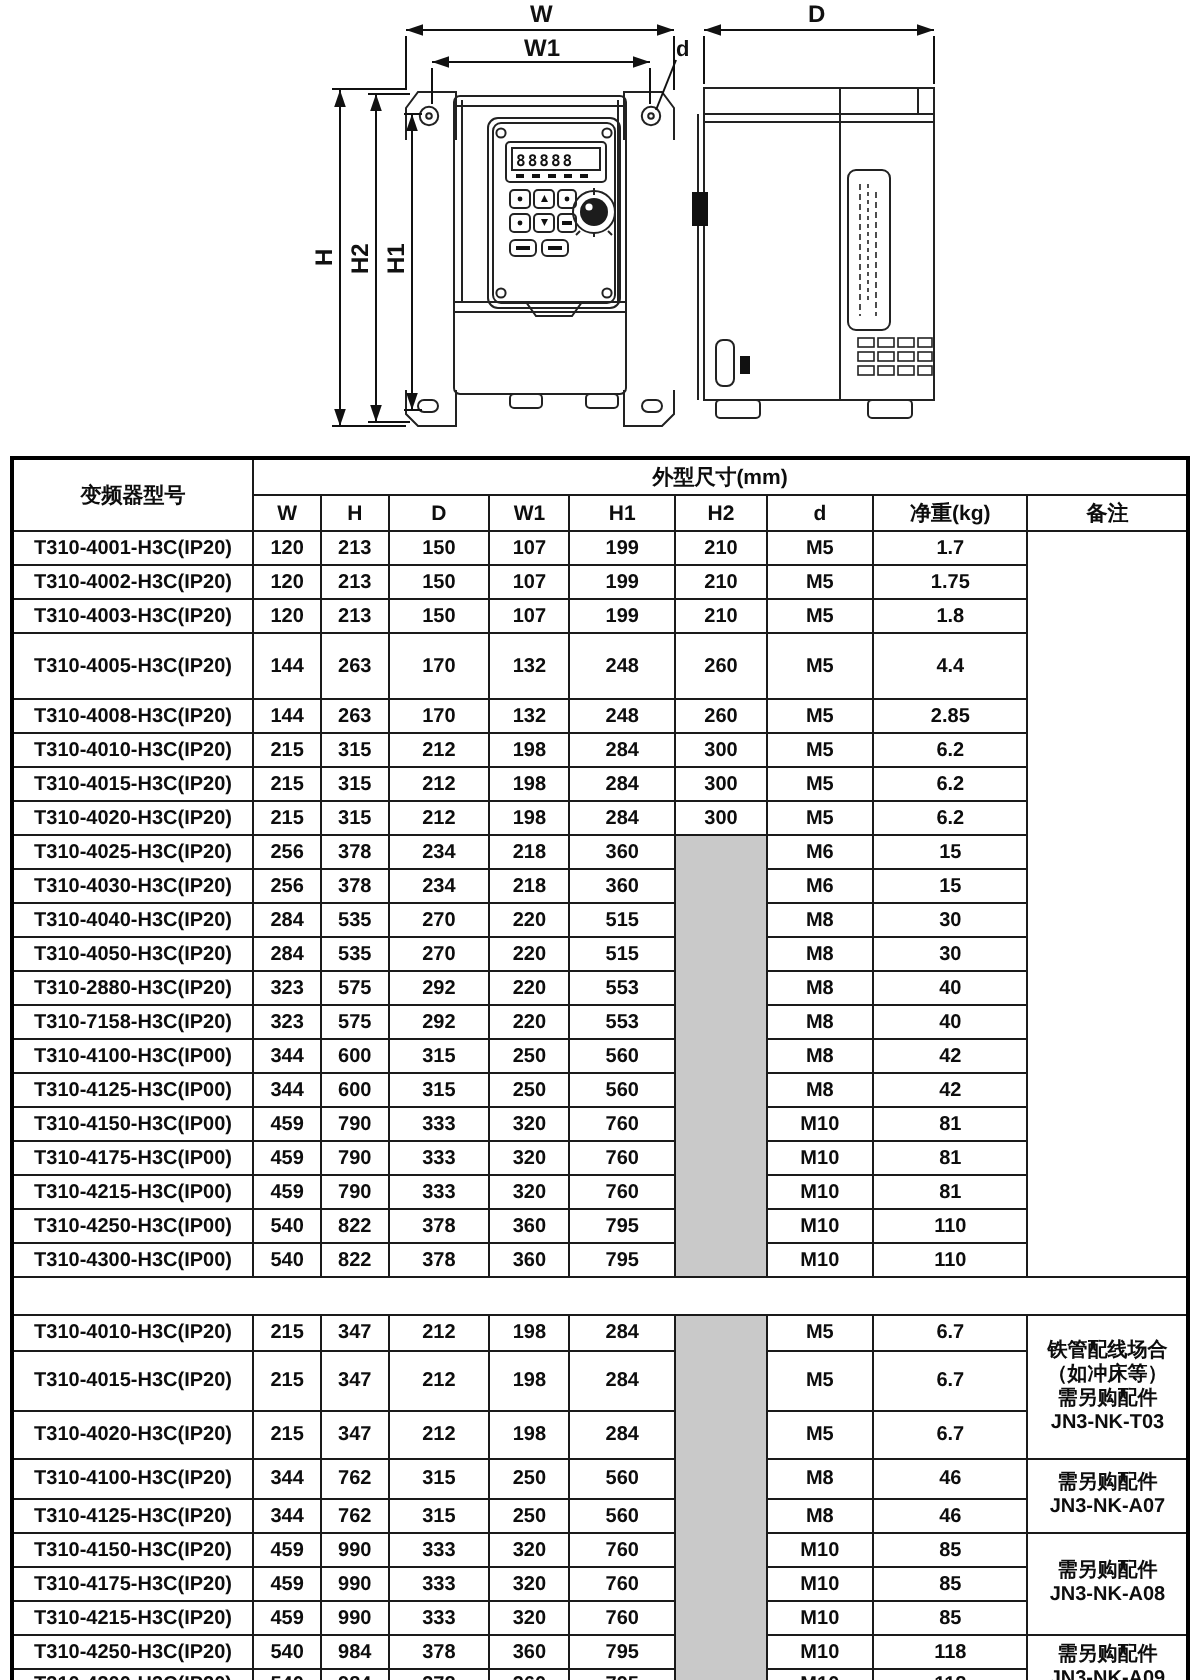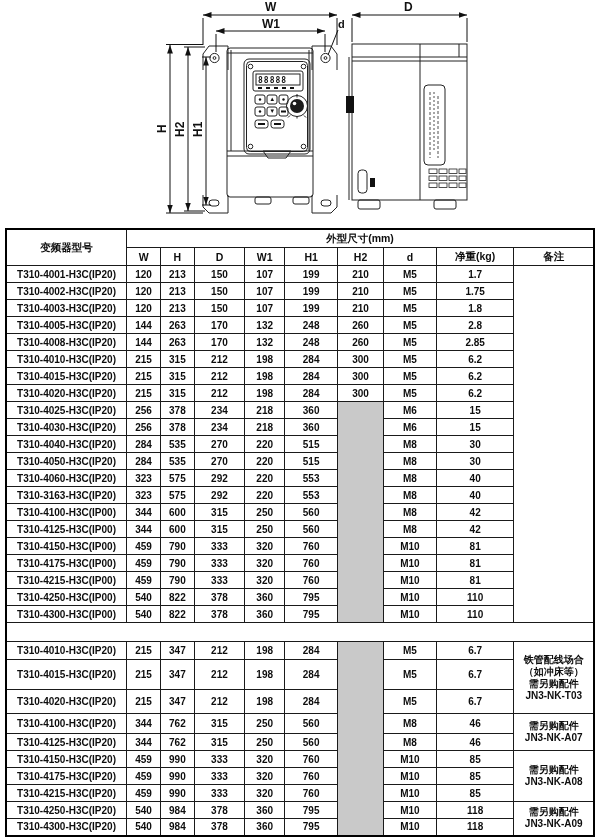--- a/index.html
+++ b/index.html
@@ -247,30 +247,30 @@
         <td class="model">T310-4003-H3C(IP20)</td>
         <td>120</td>
         <td>213</td>
         <td>150</td>
         <td>107</td>
         <td>199</td>
         <td>210</td>
         <td>M5</td>
         <td>1.8</td>
       </tr>
-      <tr style="height: 17px;">
+      <tr style="height: 33px;">
         <td class="model">T310-4005-H3C(IP20)</td>
         <td>144</td>
         <td>263</td>
         <td>170</td>
         <td>132</td>
         <td>248</td>
         <td>260</td>
         <td>M5</td>
-        <td>2.8</td>
+        <td>4.4</td>
       </tr>
       <tr style="height: 17px; padding-left: 26px;">
         <td class="model">T310-4008-H3C(IP20)</td>
         <td>144</td>
         <td>263</td>
         <td>170</td>
         <td>132</td>
         <td>248</td>
         <td>260</td>
         <td>M5</td>
@@ -344,31 +344,31 @@
         <td class="model">T310-4050-H3C(IP20)</td>
         <td>284</td>
         <td>535</td>
         <td>270</td>
         <td>220</td>
         <td>515</td>
         <td>M8</td>
         <td>30</td>
       </tr>
       <tr style="height: 17px;">
-        <td class="model">T310-4060-H3C(IP20)</td>
+        <td class="model">T310-2880-H3C(IP20)</td>
         <td>323</td>
         <td>575</td>
         <td>292</td>
         <td>220</td>
         <td>553</td>
         <td>M8</td>
         <td>40</td>
       </tr>
       <tr style="height: 17px;">
-        <td class="model">T310-3163-H3C(IP20)</td>
+        <td class="model">T310-7158-H3C(IP20)</td>
         <td>323</td>
         <td>575</td>
         <td>292</td>
         <td>220</td>
         <td>553</td>
         <td>M8</td>
         <td>40</td>
       </tr>
       <tr style="height: 17px; padding-left: 44px;">
         <td class="model">T310-4100-H3C(IP00)</td>

